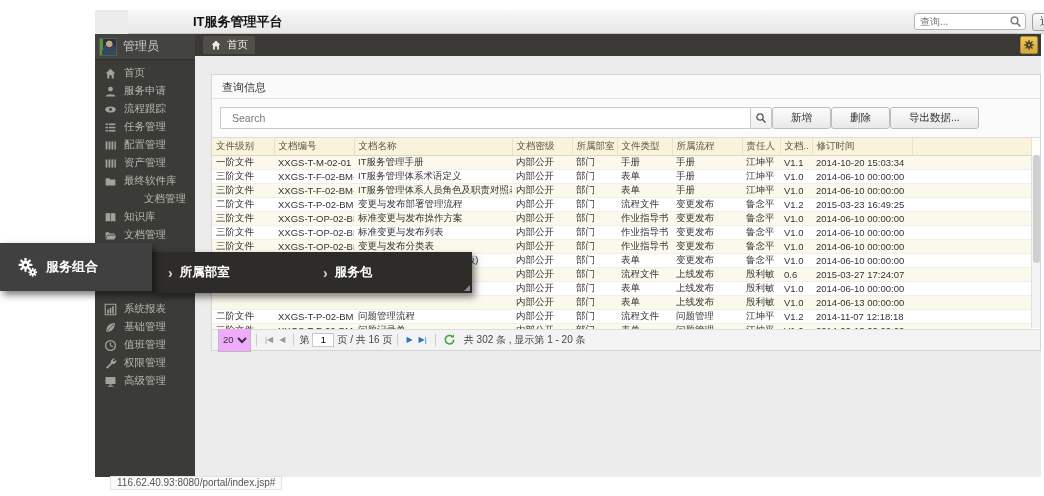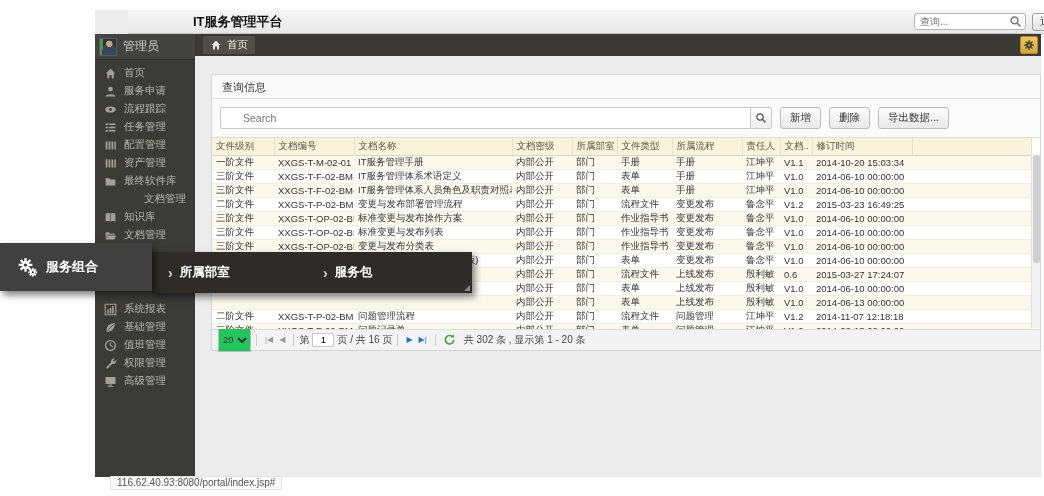--- a/index.html
+++ b/index.html
@@ -52,46 +52,46 @@
   .gear-btn .gi { width:12px; height:12px; color:#443d28; }
 
   
   .panel { position:absolute; left:16px; top:40px; width:830px; background:#fbfbfb;
            border:1px solid #d5d5d5; }
   .panel-header { height:24px; line-height:24px; padding-left:10px; font-size:11px; color:#333;
            border-bottom:1px solid #e3e3e3; background:#fafafa; }
   .toolbar { height:38px; display:flex; align-items:center; padding:0 8px; }
   .srch-wrap { position:relative; display:flex; }
   .srch-wrap input { width:530px; height:22px; border:1px solid #c9c9c9; border-right:none;
-           border-radius:2px 0 0 2px; font-size:10.5px; padding:0 22px; color:#333; outline:none; background:#fff; }
+           border-radius:2px 0 0 2px; font-size:10.5px; padding:0 11px; color:#333; outline:none; background:#fff; }
   .srch-btn { width:22px; height:22px; border:1px solid #c9c9c9; border-radius:0 2px 2px 0;
            background:linear-gradient(#fdfdfd,#efefef); display:flex; align-items:center; justify-content:center; cursor:pointer; color:#555; }
   .srch-btn .mag { width:12px; height:12px; }
-  .tb-btn { margin-left:8px; height:22px; padding:0 9px; font-size:10.5px; color:#333;
+  .tb-btn { margin-left:0; height:22px; padding:0 18px; font-size:10.5px; color:#333;
            background:linear-gradient(#fcfcfc,#e9e9e9); border:1px solid #bdbdbd; border-radius:3px; cursor:pointer; }
 
   
   .grid { position:relative; border-top:1px solid #ddd; background:#fff; }
   table { border-collapse:collapse; table-layout:fixed; width:820px; }
   thead th { height:17px; background:#f8f3da; border-right:1px solid #e7e2c8; border-bottom:1px solid #ddd8bf;
            font-size:9.5px; font-weight:normal; color:#5a5446; text-align:left; padding:0 4px;
            white-space:nowrap; overflow:hidden; cursor:pointer; }
   .grid-body { height:173px; overflow:hidden; }
   tbody td { height:13px; font-size:9.5px; color:#333; padding:0 4px; white-space:nowrap; overflow:hidden;
            border-bottom:1px solid #f0f0ea; }
   tbody tr:nth-child(odd) { background:#fbf9ec; }
   tbody tr:nth-child(even) { background:#fff; }
   tbody tr { cursor:pointer; }
   .vscroll { position:absolute; right:0; top:17px; width:9px; height:173px; background:#f3f3f3; border-left:1px solid #e0e0e0; }
   .vthumb { position:absolute; left:1px; top:0; width:7px; height:108px; background:#cfcfcf; border-radius:3px; cursor:pointer; }
 
   
   .pager { height:21px; background:#f3f3f3; border-top:1px solid #ddd; display:flex; align-items:center;
            padding:0 6px; font-size:10px; color:#444; }
-  .pager select { height:24px; font-size:9.5px; border:1px solid #bbb; background:#22c55e; color:#333; }
+  .pager select { height:24px; font-size:9.5px; border:1px solid #bbb; background:#f0abfc; color:#333; }
   .pgsep { width:1px; height:12px; background:#ccc; margin:0 5px; }
   .pgbtn { font-size:8px; padding:0 3px; cursor:pointer; }
   .pgbtn.gray { color:#999; }
   .pgbtn.blue { color:#2d74b5; }
   .pager .pginput { width:22px; height:14px; border:1px solid #c9c9c9; font-size:9.5px; text-align:center; margin:0 3px; }
   .refresh { width:13px; height:13px; margin:0 2px; cursor:pointer; }
   .pgsummary { margin-left:6px;text-align:center; }
 
   
   .flyout-main { position:absolute; left:0; top:243px; width:152px; height:48px; background:#404040;

